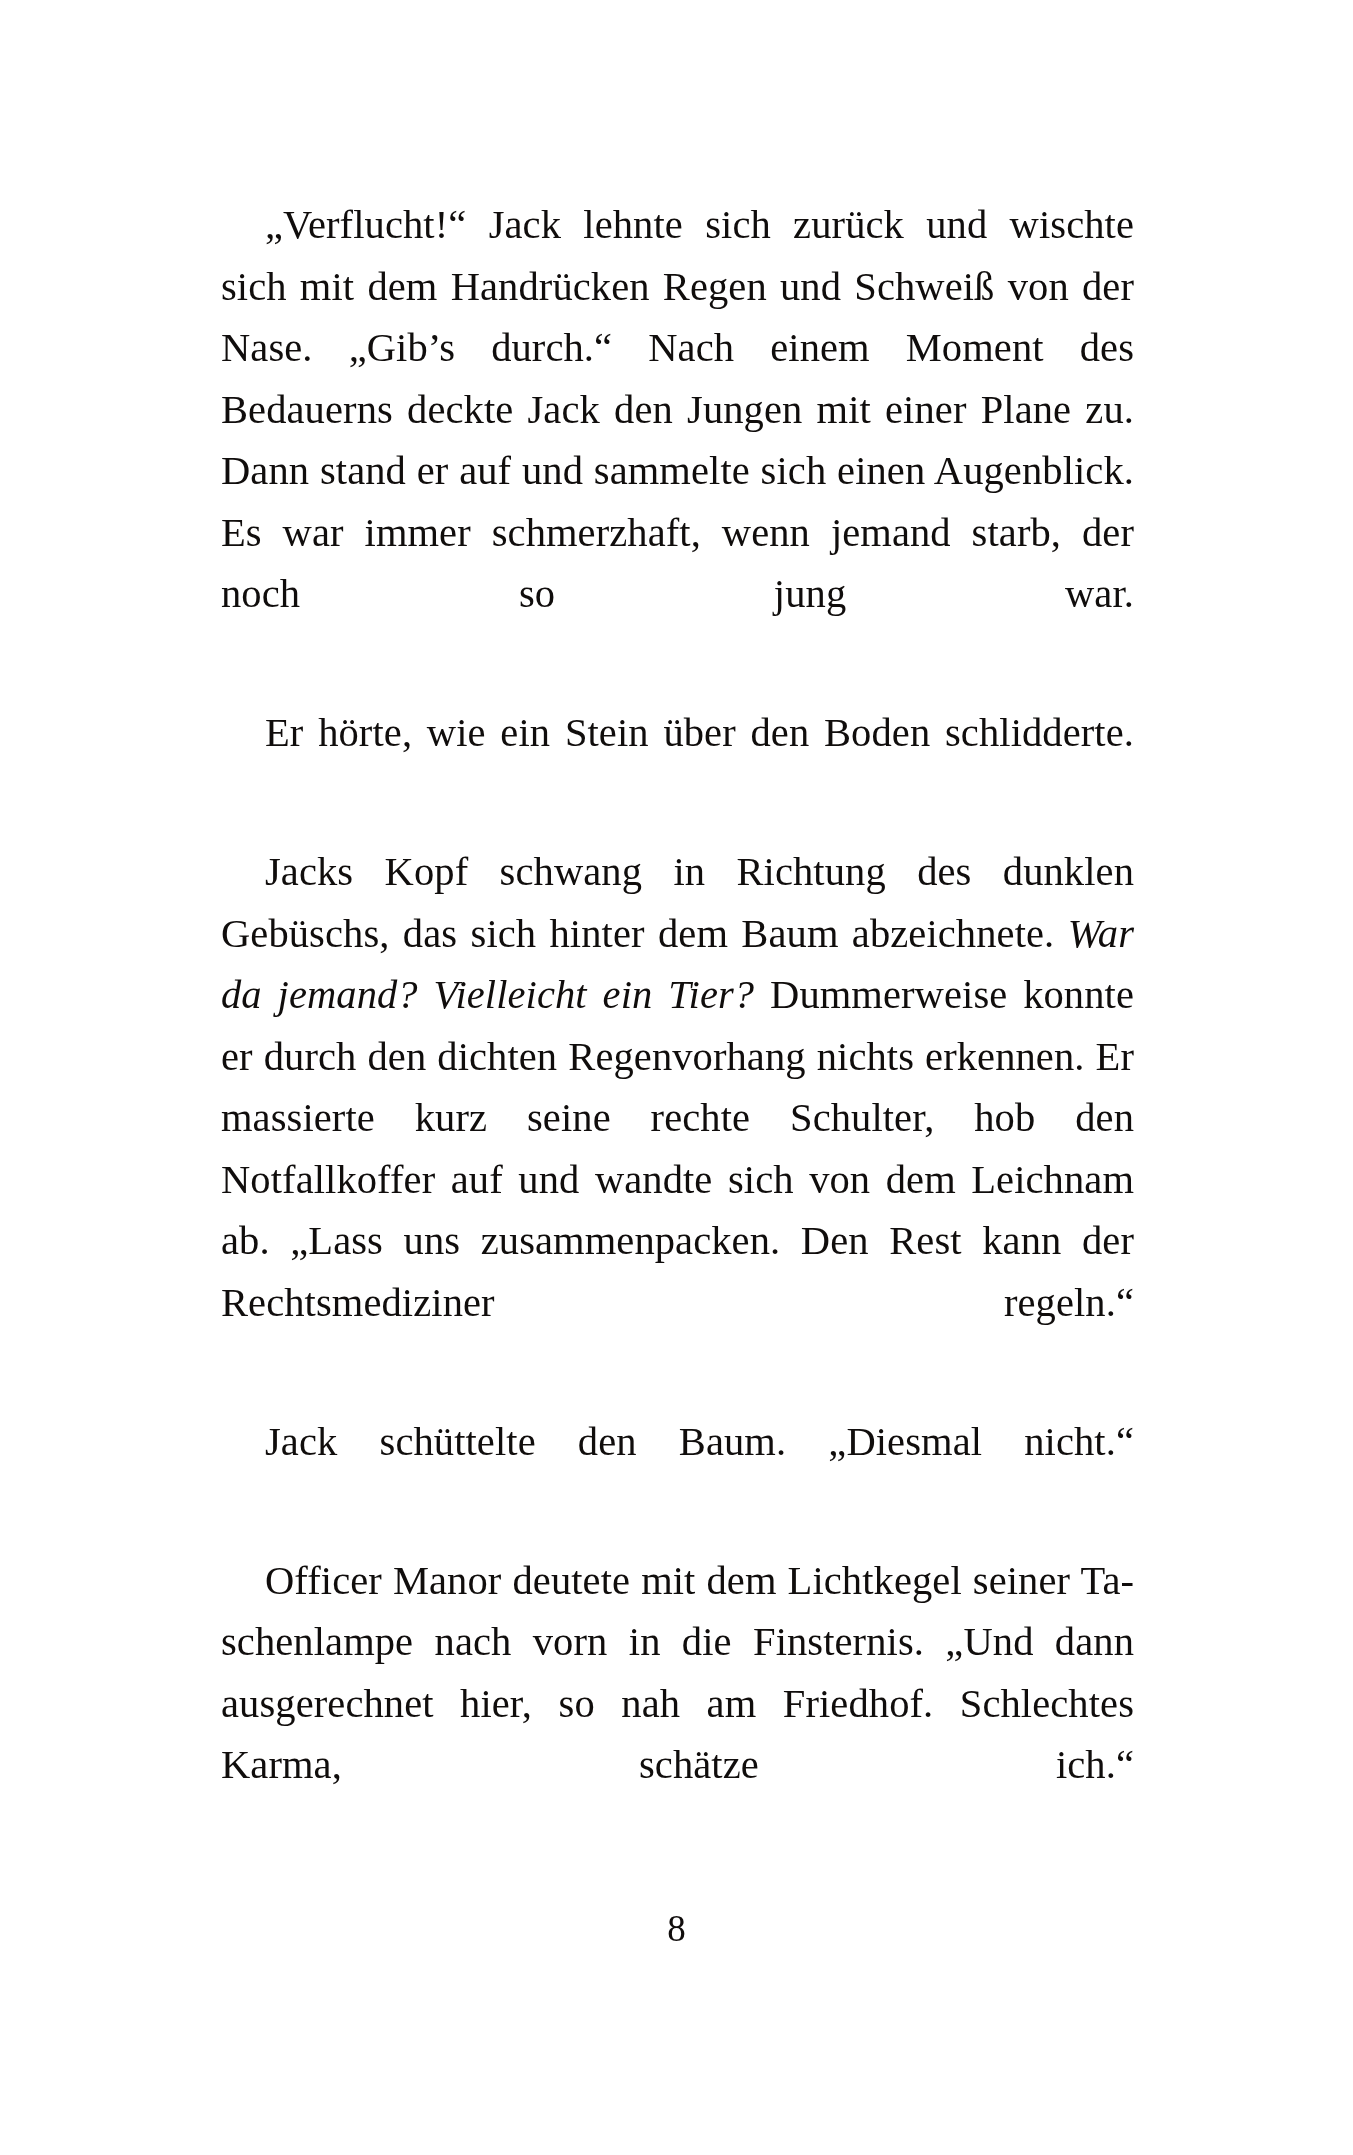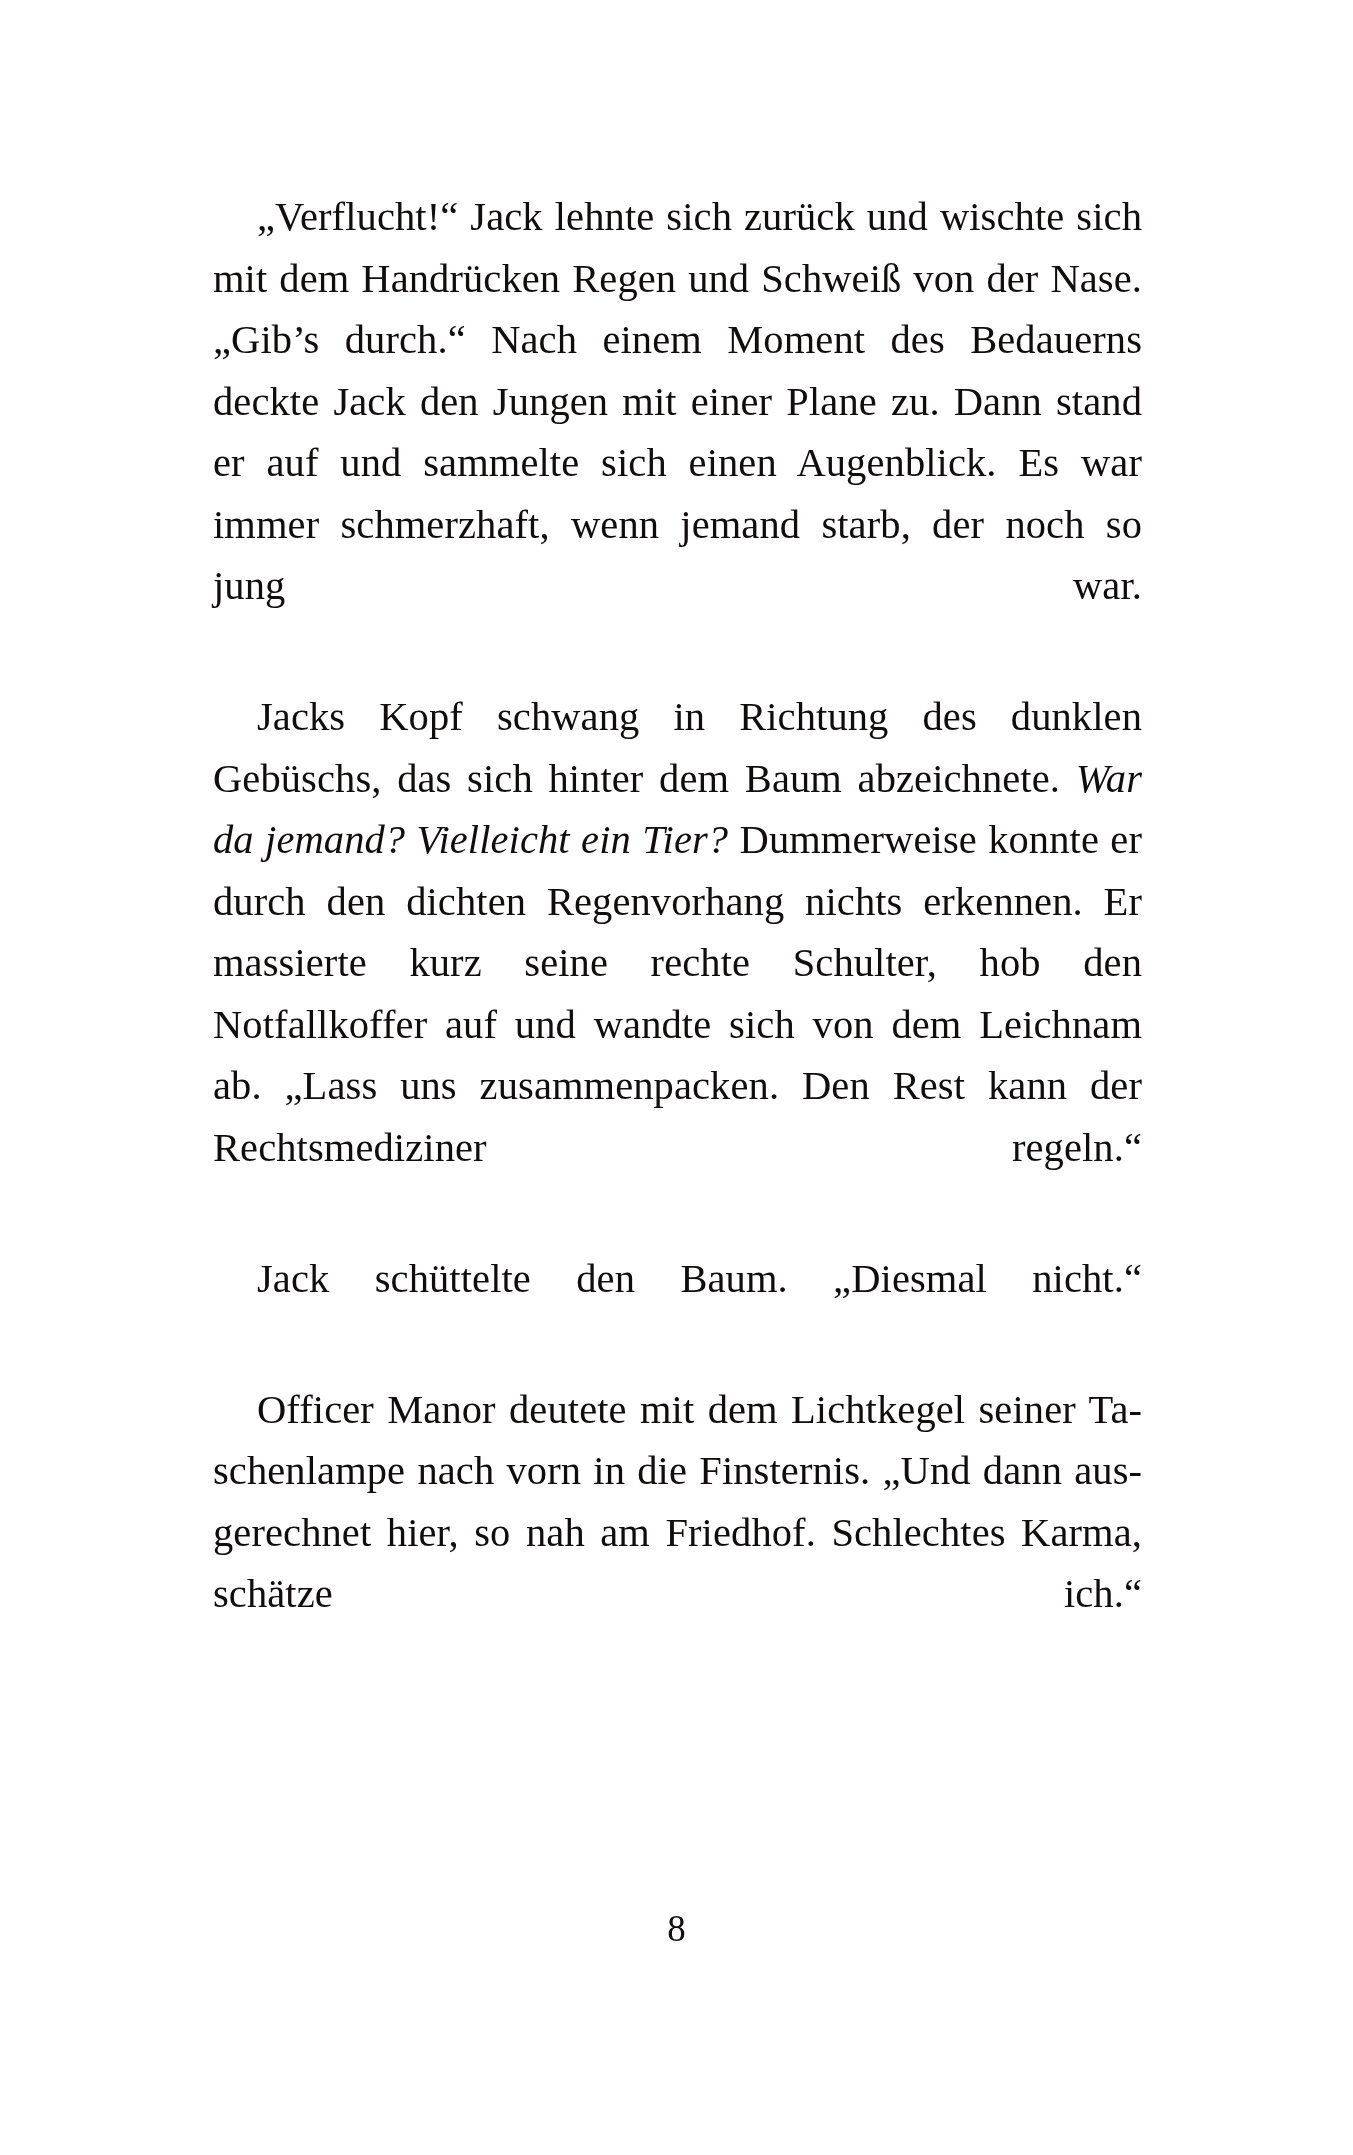--- a/index.html
+++ b/index.html
@@ -23,21 +23,21 @@
     height: 2155px;
     background: #ffffff;
   }
   .text-column {
     position: absolute;
     left: 205px;
     top: 178px;
     width: 945px;
   }
   .para {
-    margin: 8px;
+    margin: 16px;
     font-size: 40.5px;
     line-height: 61.5px;
     text-align: justify;
     text-justify: inter-word;
     letter-spacing: 0.1px;
     word-spacing: 0.4px;
     hyphens: manual;
     -webkit-hyphens: manual;
   }
   .para.indent {
@@ -64,20 +64,21 @@
     color: #100d0c;
   }
 </style>
 </head>
 <body>
 
 <div class="page">
 
   <div class="text-column" id="text-column">
       <p class="para indent"><span>„Verflucht!“ Jack lehnte sich zurück und wischte sich mit dem Handrücken Regen und Schweiß von der Nase. „Gib’s durch.“ Nach einem Moment des Bedauerns deckte Jack den Jungen mit einer Plane zu. Dann stand er auf und sam­melte sich einen Augenblick. Es war immer schmerzhaft, wenn jemand starb, der noch so jung war.</span></p>
+      <p class="para indent"><span>Er hörte, wie ein Stein über den Boden schlidderte.</span></p>
       <p class="para indent"><span>Jacks Kopf schwang in Richtung des dunklen Gebüschs, das sich hinter dem Baum abzeichnete. </span><span class="ital">War da jemand? Vielleicht ein Tier?</span><span> Dummerweise konnte er durch den dichten Regenvorhang nichts erkennen. Er massierte kurz seine rechte Schulter, hob den Notfallkoffer auf und wand­te sich von dem Leichnam ab. „Lass uns zusammenpacken. Den Rest kann der Rechtsmediziner regeln.“</span></p>
       <p class="para indent"><span>Jack schüttelte den Baum. „Diesmal nicht.“</span></p>
       <p class="para indent"><span>Officer Manor deutete mit dem Lichtkegel seiner Ta­schenlampe nach vorn in die Finsternis. „Und dann aus­gerechnet hier, so nah am Friedhof. Schlechtes Karma, schätze ich.“</span></p>
     </div>
 
   <div class="folio">8</div>
 
 </div>
 
 </body></html>

